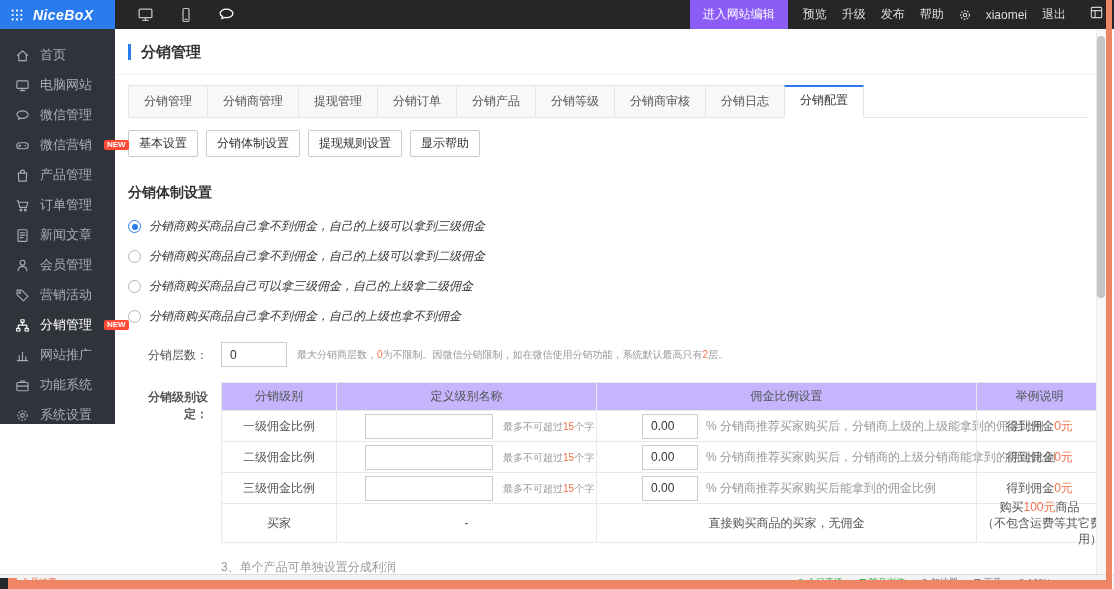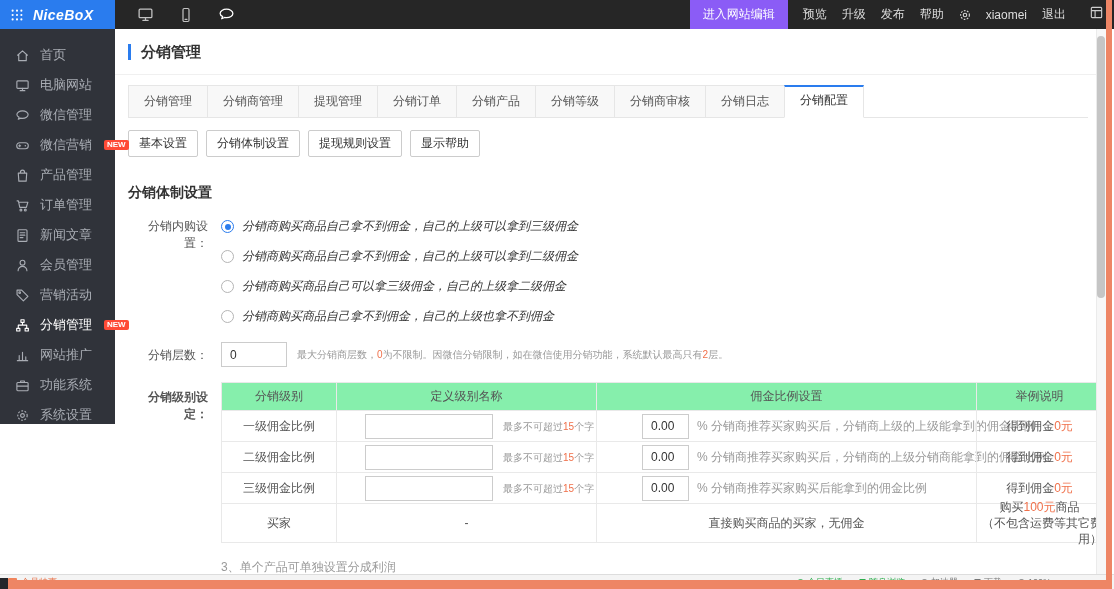--- a/index.html
+++ b/index.html
@@ -77,31 +77,31 @@
     color:#333; background:#fff; font-family:inherit; }
   .levels-input { width:66px; }
   .hint { color:#999; font-size:10px; margin-left:10px; line-height:25px; }
   .num { color:#f0704a; }
 
   .grade-row { margin-top:14px; }
   .grade-row .form-label { padding-top:7px;font-weight:bold; }
   .grade-table { border:1px solid #e9e9e9; font-size:12px; color:#555; width:880px; }
   .g-row { display:grid; grid-template-columns:114px 260px 380px 126px;
     border-top:1px solid #e9e9e9; }
-  .g-row.header { border-top:none; background:#86efac; }
+  .g-row.header { border-top:none; background:#c4b5fd; }
   .g-cell { border-left:1px solid #e9e9e9; display:flex; align-items:center; }
   .g-cell:first-child { border-left:none; }
   .g-row.header .g-cell { height:27px; justify-content:center; color:#555; }
   .g-row.data .g-cell { height:30px; }
   .g-row.buyer .g-cell { height:38px; }
   .center { justify-content:center; }
   .name-cell { padding-left:28px; }
   .name-input { width:128px; }
   .rate-cell { padding-left:45px; }
-  .rate-input { width:47px; }
+  .rate-input { width:56px; }
   .desc { color:#999; margin-left:8px; white-space:nowrap; }
   .example-cell { flex-direction:column; justify-content:center; line-height:16px; text-align:right; }
 
   .notes { margin:14px 0 0 106px; font-size:12px; color:#999; line-height:20px; }
 
   
   .scroll-track { position:absolute; left:1096px; top:29px; width:10px; height:545px;
     background:#f7f7f7; border-left:1px solid #ebebeb; z-index:6; }
   .scroll-thumb { position:absolute; left:1097px; top:36px; width:8px; height:262px;
     background:#c5c5c5; border-radius:4px; z-index:7; cursor:pointer; }
@@ -332,21 +332,20 @@
   <div class="cfg-row">
     <button class="cfg-btn">基本设置</button>
     <button class="cfg-btn">分销体制设置</button>
     <button class="cfg-btn">提现规则设置</button>
     <button class="cfg-btn">显示帮助</button>
   </div>
 
   <div class="sec-heading">分销体制设置</div>
 
   <div class="form-row radios-row">
-    <div class="form-label">分销内购设置：</div>
     <div>
       <label class="radio-opt">
         <span class="radio checked"></span>
         <span>分销商购买商品自己拿不到佣金，自己的上级可以拿到三级佣金</span>
       </label>
       <label class="radio-opt">
         <span class="radio"></span>
         <span>分销商购买商品自己拿不到佣金，自己的上级可以拿到二级佣金</span>
       </label>
       <label class="radio-opt">

